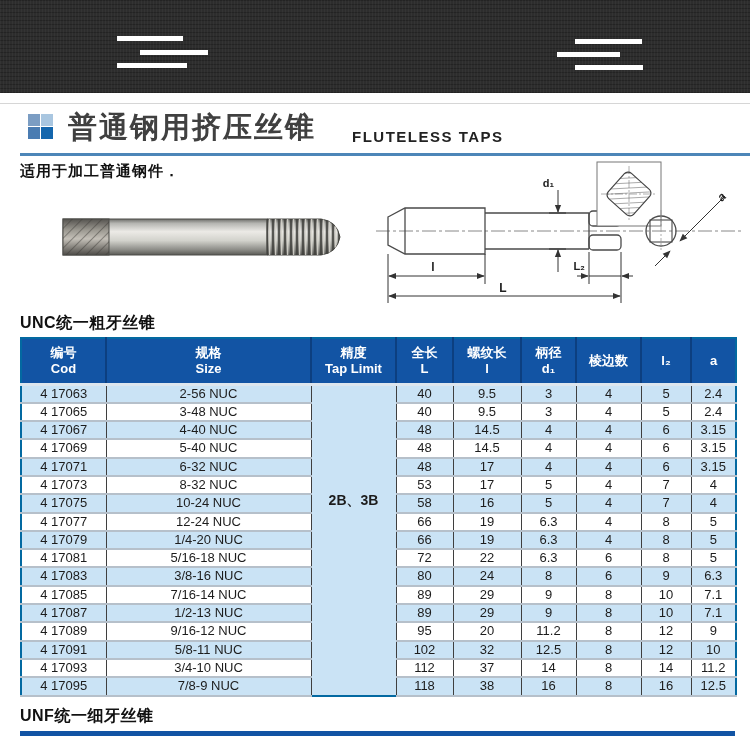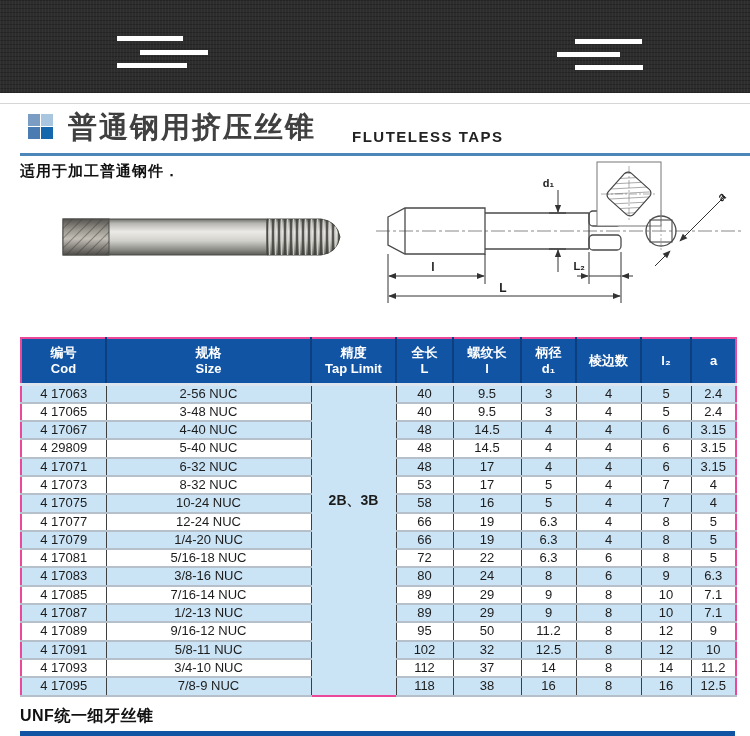--- a/index.html
+++ b/index.html
@@ -43,21 +43,21 @@
 
   
   .tbl-title { position:absolute; left:20px; font-size:16px; font-weight:bold; color:#111; letter-spacing:0.5px; }
   .tbl-title.unc { top:313px; }
   .tbl-title.unf { top:706px; }
 
   
   table.spec {
     position:absolute; left:20px; top:337px; width:715px;
     border-collapse:collapse; table-layout:fixed;
-    border:2px solid #ec4899;
+    border:2px solid #0369a1;
   }
   table.spec th {
     background:#1254a4; color:#ffffff; font-size:13px; font-weight:bold;
     height:46px; padding:0; line-height:1.2; vertical-align:middle;
     border-right:2px solid #0c3f80; border-bottom:3px solid #dde6ee;
   }
   table.spec th:last-child { border-right:none; }
   table.spec td {
     font-size:13px; color:#1c1c1c; text-align:center; padding:0;
     height:16.3px; line-height:16.3px;
@@ -198,20 +198,21 @@
     <rect x="277" y="62" width="22" height="22" fill="none" stroke="#4a4a4a" stroke-width="1.1"></rect>
     <line x1="288" y1="52" x2="288" y2="94" stroke="#999" stroke-width="0.8" stroke-dasharray="8 2 2 2"></line>
 
     <g stroke="#333" stroke-width="1">
       <line x1="352" y1="38" x2="307" y2="83" marker-end="url(#arr)"></line>
       <line x1="282" y1="108" x2="297" y2="93" marker-end="url(#arr)"></line>
     </g>
     <text x="349" y="44" font-size="12" font-weight="bold" font-style="italic" fill="#222" transform="rotate(-45 349 44)">a</text>
   </svg>
 
+  <div class="tbl-title unc">UNC统一粗牙丝锥</div>
 
   <table class="spec">
     <colgroup>
       <col style="width:85px">
         <col style="width:205px">
         <col style="width:85px">
       <col style="width:57px">
         <col style="width:68px">
         <col style="width:55px">
       <col style="width:65px">
@@ -284,21 +285,21 @@
           <td>4 17067</td>
           <td>4-40 NUC</td>
           <td>48</td>
           <td>14.5</td>
           <td>4</td>
           <td>4</td>
           <td>6</td>
           <td>3.15</td>
         </tr>
         <tr class="even">
-          <td>4 29809</td>
+          <td>4 17069</td>
           <td>5-40 NUC</td>
           <td>48</td>
           <td>14.5</td>
           <td>4</td>
           <td>4</td>
           <td>6</td>
           <td>3.15</td>
         </tr>
         <tr class="odd">
           <td>4 17071</td>
@@ -387,21 +388,21 @@
           <td>29</td>
           <td>9</td>
           <td>8</td>
           <td>10</td>
           <td>7.1</td>
         </tr>
         <tr class="even">
           <td>4 17089</td>
           <td>9/16-12 NUC</td>
           <td>95</td>
-          <td>50</td>
+          <td>20</td>
           <td>11.2</td>
           <td>8</td>
           <td>12</td>
           <td>9</td>
         </tr>
         <tr class="odd">
           <td>4 17091</td>
           <td>5/8-11 NUC</td>
           <td>102</td>
           <td>32</td>

